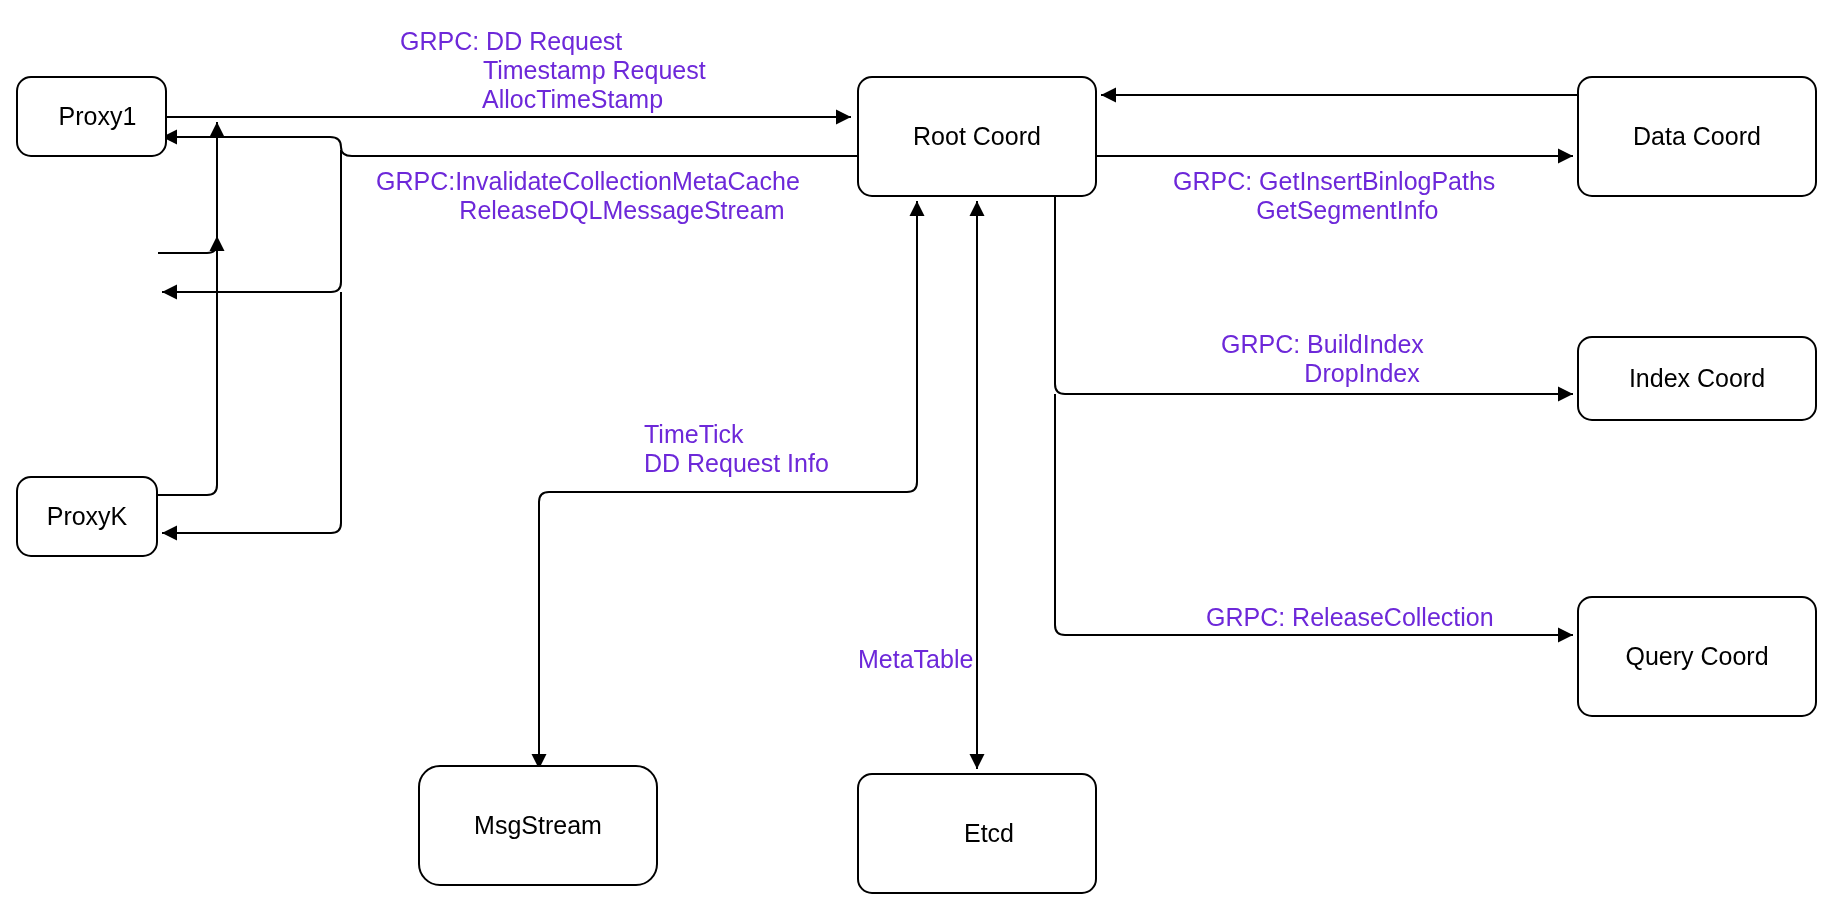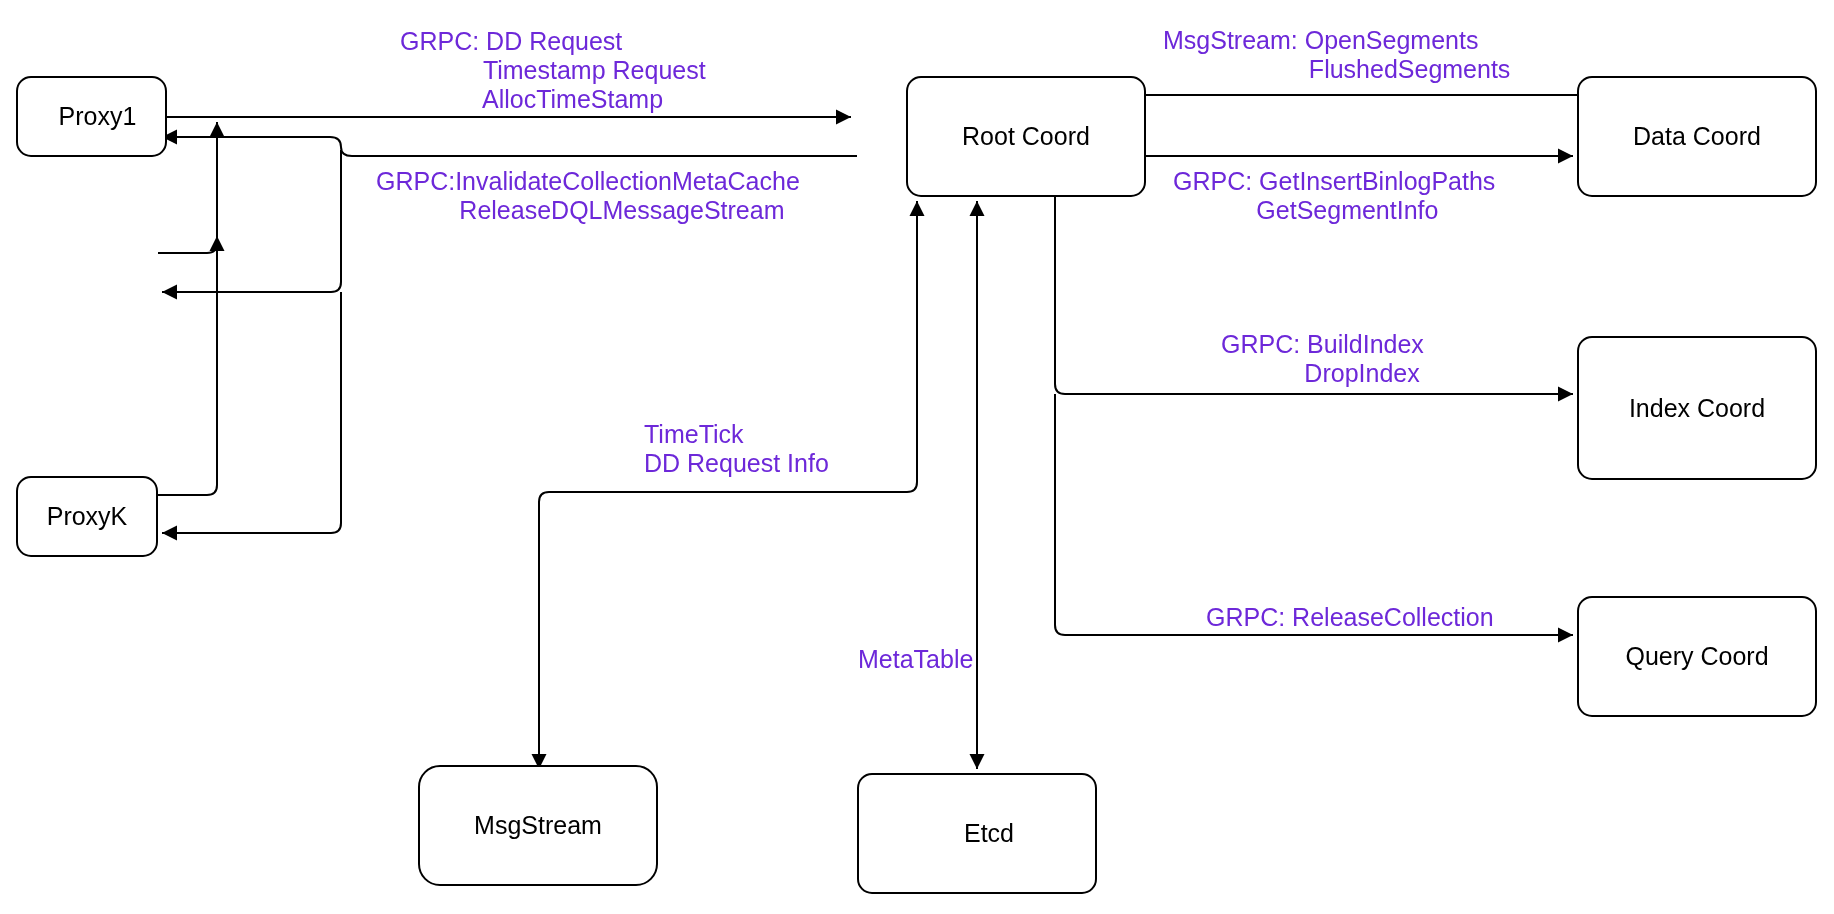--- a/index.html
+++ b/index.html
@@ -77,44 +77,42 @@
       <path d="M 977 201 V 769" marker-start="url(#arrow)" marker-end="url(#arrow)"></path>
     </g>
   </svg>
 
   <div class="node" style="left:16px;  top:76px;  width:151px; height:81px;padding-left:12px;">
     <span>Proxy1</span>
   </div>
   <div class="node" style="left:16px;  top:476px; width:142px; height:81px;">
     <span>ProxyK</span>
   </div>
-  <div class="node" style="left:906px; top:76px;  width:240px; height:121px;">
+  <div class="node" style="left:857px; top:76px;  width:240px; height:121px;">
     <span>Root Coord</span>
   </div>
   <div class="node" style="left:1577px; top:76px;  width:240px; height:121px;">
     <span>Data Coord</span>
   </div>
-  <div class="node" style="left:1577px; top:336px; width:240px; height:144px;">
+  <div class="node" style="left:1577px; top:336px; width:240px; height:85px;">
     <span>Index Coord</span>
   </div>
   <div class="node" style="left:1577px; top:596px; width:240px; height:121px;">
     <span>Query Coord</span>
   </div>
   <div class="node" style="left:418px; top:765px; width:240px; height:121px;border-radius:22px;">
     <span>MsgStream</span>
   </div>
   <div class="node" style="left:857px; top:773px; width:240px; height:121px;padding-left:24px;">
     <span>Etcd</span>
   </div>
 
   <div class="elabel" style="left:400px;  top:27px;">GRPC: DD Request
             Timestamp Request
             AllocTimeStamp</div>
-  <div class="elabel" style="left:1163px; top:26px;">MsgStream: OpenSegments
-                     FlushedSegments</div>
   <div class="elabel" style="left:376px;  top:167px;">GRPC:InvalidateCollectionMetaCache
             ReleaseDQLMessageStream</div>
   <div class="elabel" style="left:1173px; top:167px;">GRPC: GetInsertBinlogPaths
             GetSegmentInfo</div>
   <div class="elabel" style="left:1221px; top:330px;">GRPC: BuildIndex
             DropIndex</div>
   <div class="elabel" style="left:644px;  top:420px;">TimeTick
 DD Request Info</div>
   <div class="elabel" style="left:858px;  top:645px;">MetaTable</div>
   <div class="elabel" style="left:1206px; top:603px;">GRPC: ReleaseCollection</div>

